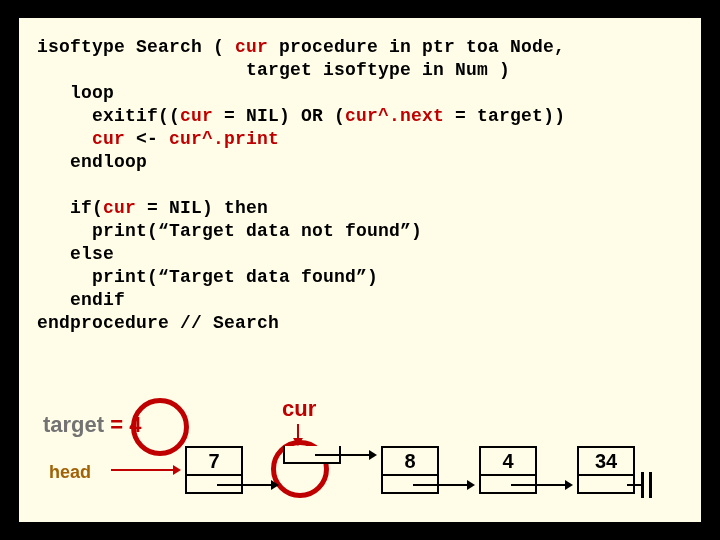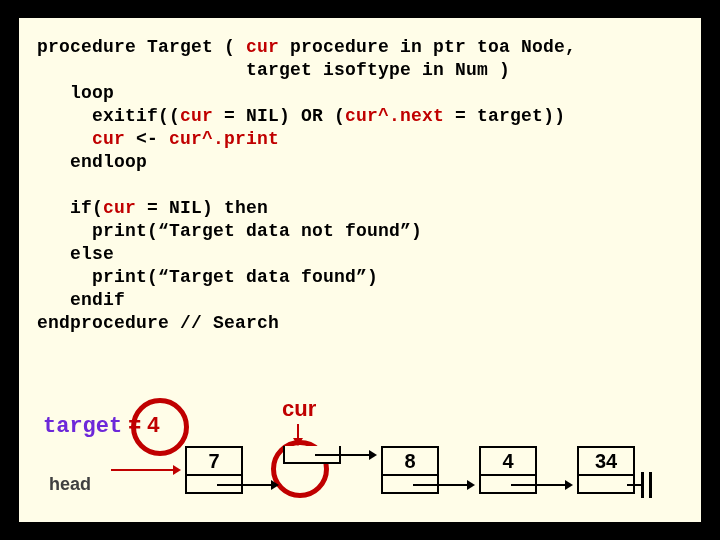--- a/index.html
+++ b/index.html
@@ -38,21 +38,21 @@
     bottom: 18px;
     height: 120px;
   }
   .target-label {
     position: absolute;
     left: 6px;
     top: 28px;
     font-size: 22px;
     font-weight: bold;
   }
-  .target-label .blue { color: #6d28d9; font-family: Liberation Mono, monospace; }
+  .target-label .blue { color: #737373; }
   .target-label .red { color: #c00000; }
   .cur-label {
     position: absolute;
     left: 245px;
     top: 12px;
     font-size: 22px;
     font-weight: bold;
     color: #c00000;
   }
   .cur-arrow {
@@ -71,22 +71,21 @@
     border-left: 5px solid transparent;
     border-right: 5px solid transparent;
     border-top: 8px solid #c00000;
   }
   .head-label {
     position: absolute;
     left: 12px;
     top: 78px;
     font-size: 18px;
     font-weight: bold;
-    color: #404040;
-    margin-top: 12px;
+    color: #a16207;
   }
   .head-ptr {
     position: absolute;
     left: 74px;
     top: 85px;
     width: 68px;
     height: 2px;
     background: #c00000;
   }
   .head-ptr::after {
@@ -181,21 +180,21 @@
     background: transparent;
   }
   .circle.c1 { left: 94px; top: 14px; }
   .circle.c2 { left: 234px; top: 56px; }
 </style>
 </head>
 <body>
 
 <div class="frame">
 
-  <div class="code"><span>procedure Target ( </span><span class="redtok">cur</span><span> procedure in ptr toa Node,</span>
+  <div class="code"><span>isoftype Search ( </span><span class="redtok">cur</span><span> procedure in ptr toa Node,</span>
 <span>                   target isoftype in Num )</span>
 <span>   loop</span>
 <span>     exitif((</span><span class="redtok">cur</span><span> = NIL) OR (</span><span class="redtok">cur^.next</span><span> = target))</span>
 <span>     </span><span class="redtok">cur</span><span> &lt;- </span><span class="redtok">cur^.print</span>
 <span>   endloop</span>
 <span></span>
 <span>   if(</span><span class="redtok">cur</span><span> = NIL) then</span>
 <span>     print(“Target data not found”)</span>
 <span>   else</span>
 <span>     print(“Target data found”)</span>

